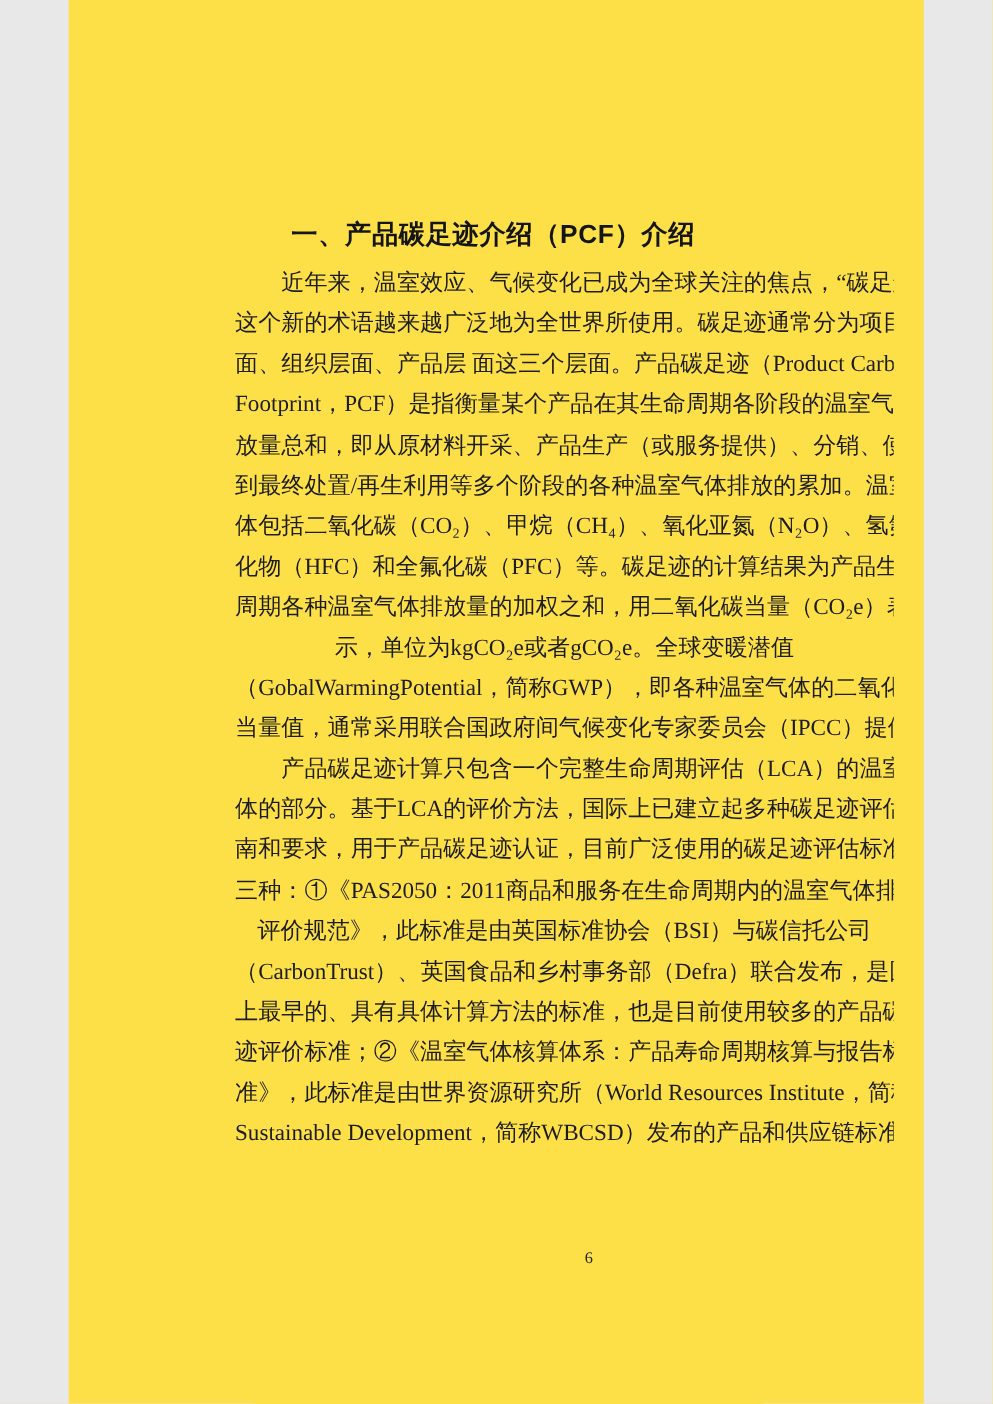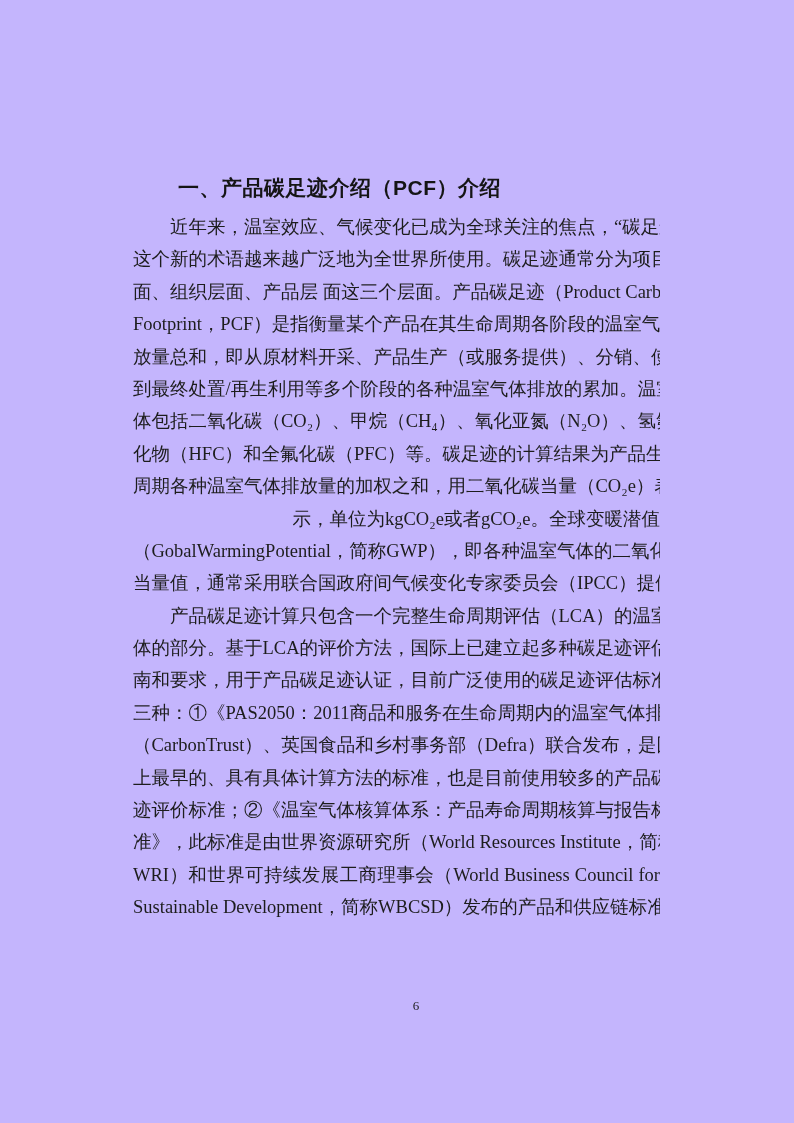--- a/index.html
+++ b/index.html
@@ -2,24 +2,24 @@
 <html><head>
 <meta charset="utf-8">
 <style>
   html, body {
     margin: 0;
     padding: 0;
     background: #e8e8e8;
   }
   #page {
     position: relative;
-    width: 794px;
+    width: 684px;
     height: 1123px;
     margin: 0 auto;
-    background: #c4b5fd;
+    background: #fde047;
     overflow: hidden;
     color: #1d1d1d;
   }
   .doc-title {
     position: absolute;
     left: 178px;
     top: 160px;
     font-family: "Liberation Sans", "DejaVu Sans", sans-serif;
     font-weight: 700;
     font-size: 21px;
@@ -41,21 +41,21 @@
   .line {
     height: 32.4px;
     white-space: nowrap;
     overflow: hidden;
   }
   .line.j {
     text-align: justify;
     text-align-last: justify;
   }
   .line.s {
-    text-align: right;
+    text-align: center;
     text-align-last: auto;
   }
   .line.indent {
     padding-left: 37px;
   }
   .page-number {
     position: absolute;
     left: 36px;
     top: 998px;
     width: 760px;
@@ -84,23 +84,23 @@
     <div class="line j">化物（HFC）和全氟化碳（PFC）等。碳足迹的计算结果为产品生命</div>
     <div class="line j">周期各种温室气体排放量的加权之和，用二氧化碳当量（CO₂e）表</div>
     <div class="line s">示，单位为kgCO₂e或者gCO₂e。全球变暖潜值</div>
     <div class="line j">（GobalWarmingPotential，简称GWP），即各种温室气体的二氧化碳</div>
     <div class="line j">当量值，通常采用联合国政府间气候变化专家委员会（IPCC）提供的</div>
 
     <div class="line j indent">产品碳足迹计算只包含一个完整生命周期评估（LCA）的温室气</div>
     <div class="line j">体的部分。基于LCA的评价方法，国际上已建立起多种碳足迹评估指</div>
     <div class="line j">南和要求，用于产品碳足迹认证，目前广泛使用的碳足迹评估标准有</div>
     <div class="line j">三种：①《PAS2050：2011商品和服务在生命周期内的温室气体排放</div>
+    <div class="line s">评价规范》，此标准是由英国标准协会（BSI）与碳信托公司</div>
     <div class="line j">（CarbonTrust）、英国食品和乡村事务部（Defra）联合发布，是国际</div>
     <div class="line j">上最早的、具有具体计算方法的标准，也是目前使用较多的产品碳足</div>
     <div class="line j">迹评价标准；②《温室气体核算体系：产品寿命周期核算与报告标</div>
     <div class="line j">准》，此标准是由世界资源研究所（World Resources Institute，简称</div>
-    <div class="line j">WRI）和世界可持续发展工商理事会（World Business Council for</div>
     <div class="line s">Sustainable Development，简称WBCSD）发布的产品和供应链标准；</div>
   </div>
 
   <div class="page-number">6</div>
 
 </div>
 
 </body></html>

